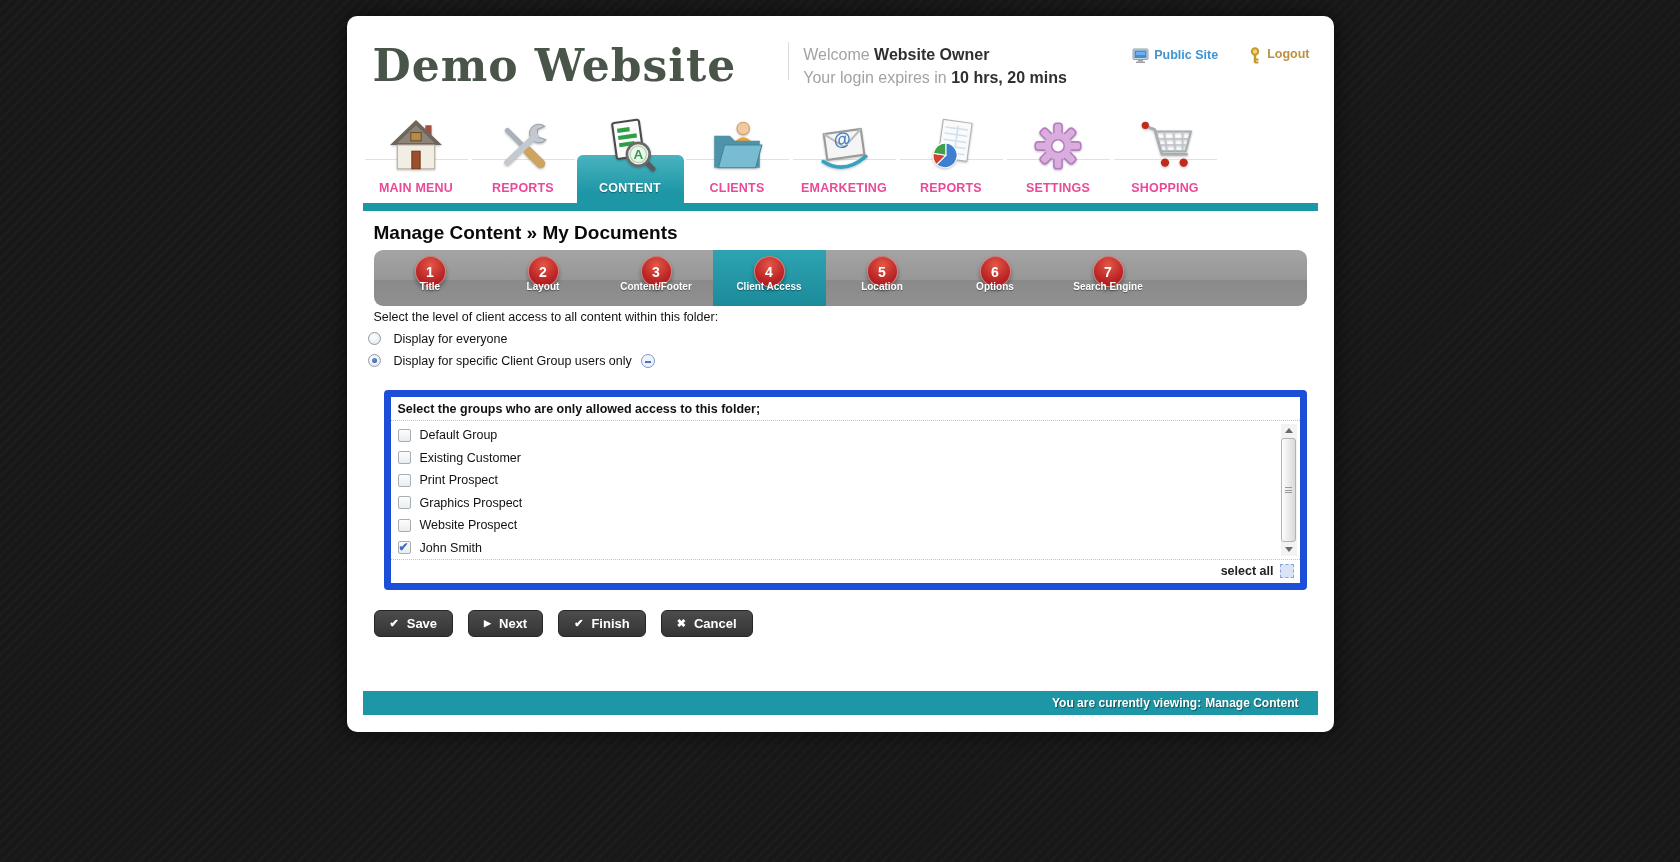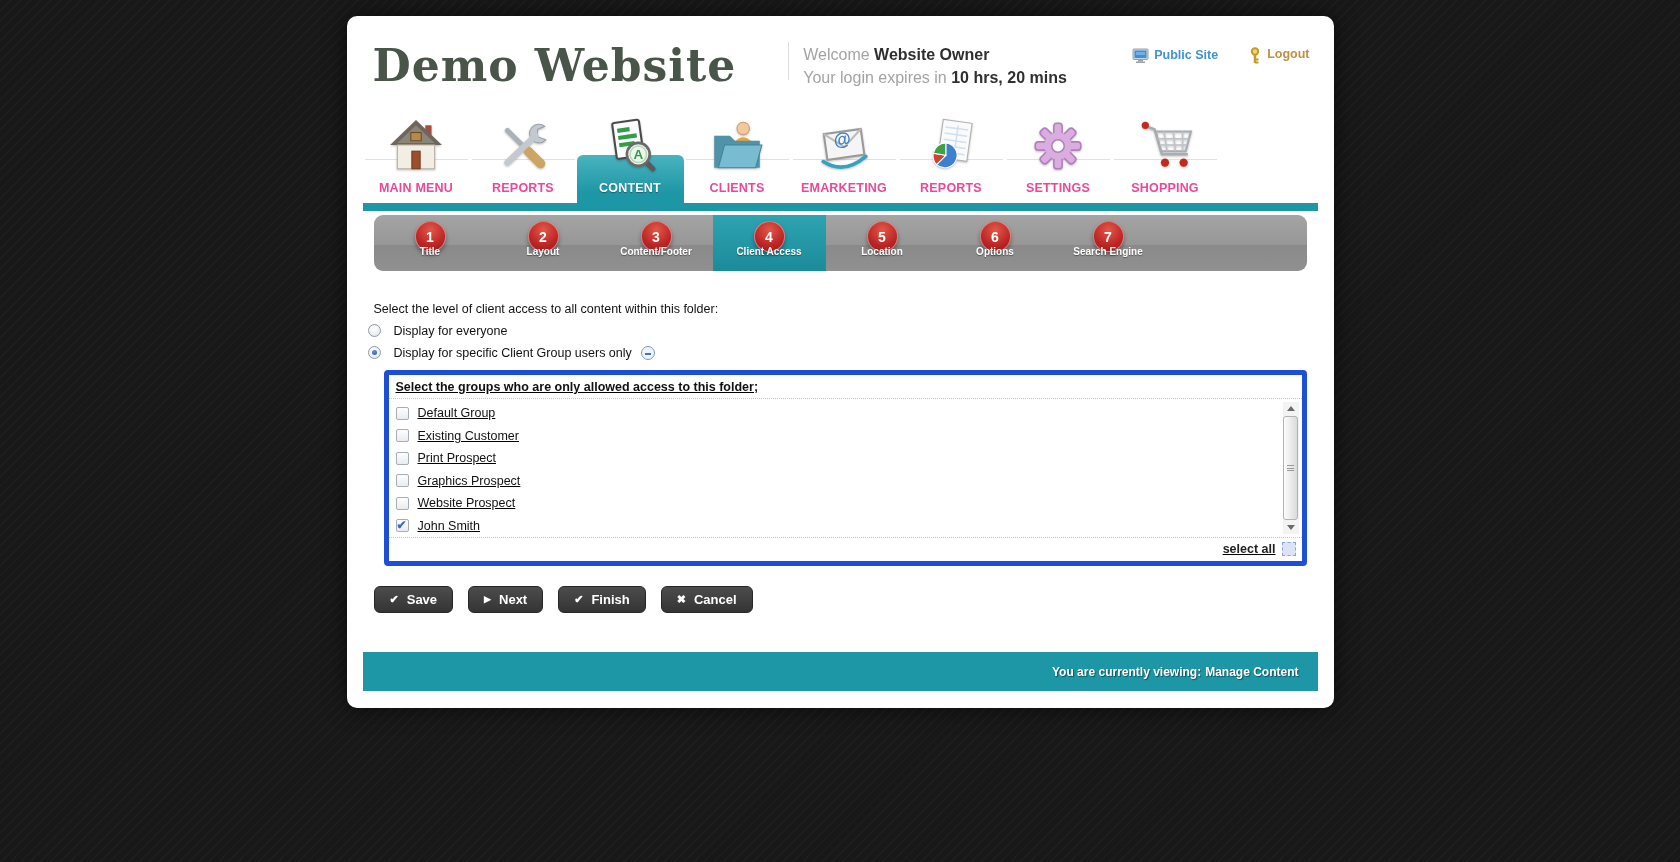--- a/index.html
+++ b/index.html
@@ -60,38 +60,38 @@
     background:radial-gradient(circle at 50% 28%, #e25848, #bb2424 62%, #911818);
     border:1px solid rgba(255,255,255,0.4);
     box-shadow:0 3px 4px rgba(0,0,0,0.35);
     color:#fff; font-size:14px; font-weight:bold; line-height:31px;
   }
   .step-label {
     position:absolute; bottom:14px; width:100%; color:#fff; font-size:10px; font-weight:bold;
     text-shadow:0 1px 1px rgba(0,0,0,0.4); white-space:nowrap;
   }
   
-  .prompt { margin-top:31px; font-size:12.5px; color:#111; }
+  .prompt { margin-top:4px; font-size:12.5px; color:#111; }
   .radio-row { display:flex; align-items:center; margin:7px 0 0 -6px; height:15px; }
   .radio {
     width:13px; height:13px; border-radius:50%; border:1px solid #8f9aa3;
     background:radial-gradient(circle at 40% 35%, #ffffff, #dfe5ea); position:relative; cursor:pointer; flex:none;
   }
   .radio.selected::after {
     content:""; position:absolute; left:3px; top:3px; width:5px; height:5px; border-radius:50%;
     background:radial-gradient(circle at 40% 35%, #6f8fd8, #2c4f9e);
   }
   .radio-label { margin-left:13px; font-size:12.5px; color:#111; cursor:pointer; }
   .minus-icon {
     width:14px; height:14px; margin-left:9px; border-radius:50%;
     border:1px solid #7b97cf; background:#eef3fc; position:relative; cursor:pointer; flex:none;
   }
   .minus-icon::after { content:""; position:absolute; left:3px; top:6px; width:6px; height:2px; background:#4a72c2; }
   
-  .group-box { margin:10px 0 0 10px; border:5px solid #1d4ed8; border-radius:4px;text-decoration:underline; }
+  .group-box { margin:22px 0 0 10px; border:7px solid #1d4ed8; border-radius:4px; }
   .group-box-label { padding:5px 8px 4px 7px; font-size:12.5px; font-weight:bold; color:#111; }
   .group-list {
     position:relative; height:140px; border-top:1px dotted #c3c3c3; border-bottom:1px dotted #c3c3c3;
     padding-top:3px; overflow:hidden;
   }
   .group-row { height:22.5px; display:flex; align-items:center; padding-left:7px; }
   .cbx {
     width:13px; height:13px; border:1px solid #a5adb5; border-radius:2px;
     background:linear-gradient(180deg,#fdfdfd,#e9edf0); position:relative; cursor:pointer; flex:none;
   }
@@ -124,21 +124,21 @@
   
   .btn-row { margin-top:20px; display:flex; gap:15px; }
   .btn {
     height:27px; padding:0 15px; display:flex; align-items:center; gap:8px; cursor:pointer;
     background:linear-gradient(180deg,#4c4c4c,#343434); border:1px solid #262626; border-radius:6px;
     color:#fff; font-size:13px; font-weight:bold; font-family:"Liberation Sans", sans-serif;
   }
   .btn-icon { font-size:11px; line-height:1; }
   
   .footer {
-    margin:39px 16px 0; height:39px; background:#1d96a5; display:flex; justify-content:flex-end;
+    margin:54px 16px 0; height:24px; background:#1d96a5; display:flex; justify-content:flex-end;
     align-items:center; padding-right:19px; gap:4px;
     color:#fff; font-size:12px; font-weight:bold; text-shadow:1px 1px 1px rgba(0,0,0,0.45);
   }
   .card-bottom-pad { height:17px; }
 </style>
 </head>
 <body>
 
 <div class="card">
 
@@ -274,20 +274,21 @@
     <circle cx="28" cy="44" r="4" fill="#c22a1e"></circle>
     <circle cx="46" cy="44" r="4" fill="#c22a1e"></circle>
     <circle cx="9" cy="8" r="3.5" fill="#c22a1e"></circle>
   </svg></div>
         <div class="tab-label">SHOPPING</div>
       </div>
     </div>
   <div class="teal-strip"></div>
 
   <div class="main">
+    <div class="page-title">Manage Content » My Documents</div>
 
     <div class="wizard" id="wizard-bar">
         <div class="step">
           <div class="step-circle">1</div>
           <div class="step-label">Title</div>
         </div>
         <div class="step">
           <div class="step-circle">2</div>
           <div class="step-label">Layout</div>
         </div>

